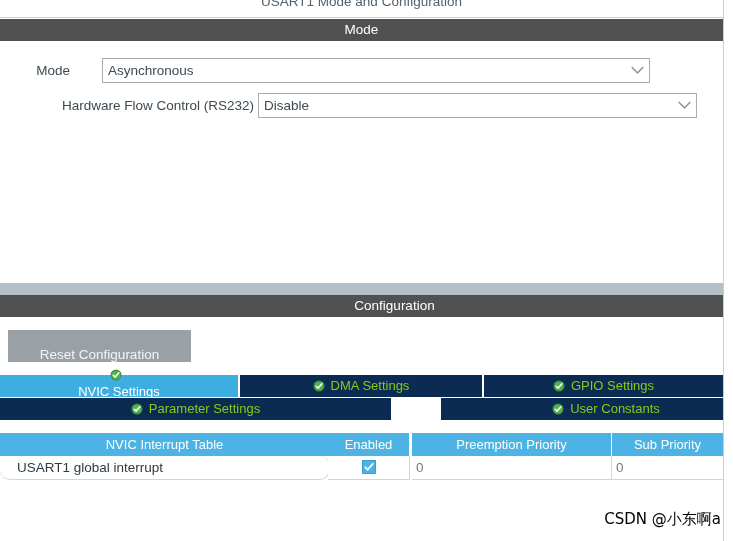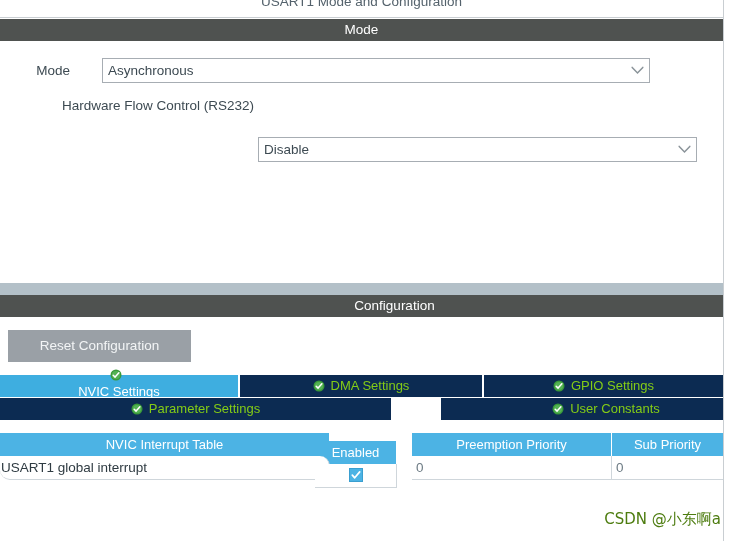--- a/index.html
+++ b/index.html
@@ -98,21 +98,21 @@
   #label-flow { left: 0px;  width: 254px; }
   .combo {
     position: absolute;
     top: 0;
     height: 25px;
     background: #ffffff;
     border: 1px solid #a7adb3;
     box-sizing: border-box;
   }
   #combo-mode { left: 74px;  width: 548px; margin-left: 28px; }
-  #combo-flow { left: 258px; width: 439px; margin-top: 44px; }
+  #combo-flow { left: 258px; width: 439px; }
   .combo-value {
     position: absolute;
     left: 5px;
     top: 0;
     right: 26px;
     height: 23px;
     line-height: 23px;
     font-size: 13.5px;
     color: #3d4a52;
     white-space: nowrap;
@@ -144,21 +144,21 @@
     top: 13px;
     width: 183px;
     height: 32px;
     background: #9aa0a6;
     border: none;
     color: #f3f5f6;
     font-family: "Liberation Sans", sans-serif;
     font-size: 13.5px;
     text-align: center;
     line-height: 32px;
-    padding: 0;
+    padding: 9px;
     white-space: nowrap;
   }
   
   .tab-strip {
     position: absolute;
     left: 0;
     width: 723px;
     height: 22px;
   }
   #tab-strip-1 { top: 58px; }
@@ -232,24 +232,24 @@
     background: #ffffff;
     color: #2f3b42;
     font-size: 13.5px;
     box-sizing: border-box;
     border-right: 1px solid #cfd6db;
     border-bottom: 1px solid #cfd6db;
     white-space: nowrap;
     overflow: hidden;
   }
   .col-name  { left: 0px;   width: 330px; }
-  .col-en    { left: 315px; width: 82px; margin-top: 8px;  }
+  .col-en    { left: 328px; width: 82px;  }
   .col-pre   { left: 412px; width: 200px; }
   .col-sub   { left: 612px; width: 111px; border-right: none; }
-  .td.col-name { padding-left: 1px; text-align: left; border-radius: 10px; }
+  .td.col-name { padding-left: 17px; text-align: left; border-radius: 10px; }
   .td.col-en   { text-align: center; }
   .td.col-pre, .td.col-sub { padding-left: 4px; text-align: left; color: #6d7b84; }
   .checkbox {
     display: inline-block;
     width: 14px;
     height: 14px;
     background: #4cb3e4;
     border: 1px solid #3a9fd0;
     box-sizing: border-box;
     vertical-align: middle;
@@ -267,21 +267,21 @@
     background: #ffffff;
     border-left: 1px solid #c9ced2;
     box-sizing: border-box;
   }
   
   #watermark {
     position: absolute;
     right: 12px;
     bottom: 12px;
     font-size: 15px;
-    color: #4d7c0f;
+    color: #000000;
     white-space: nowrap;
     font-family: "DejaVu Sans", sans-serif;
   }
 </style>
 </head>
 <body>
 
 <div id="app">
 
   <div class="window-title">USART1 Mode and Configuration</div>

